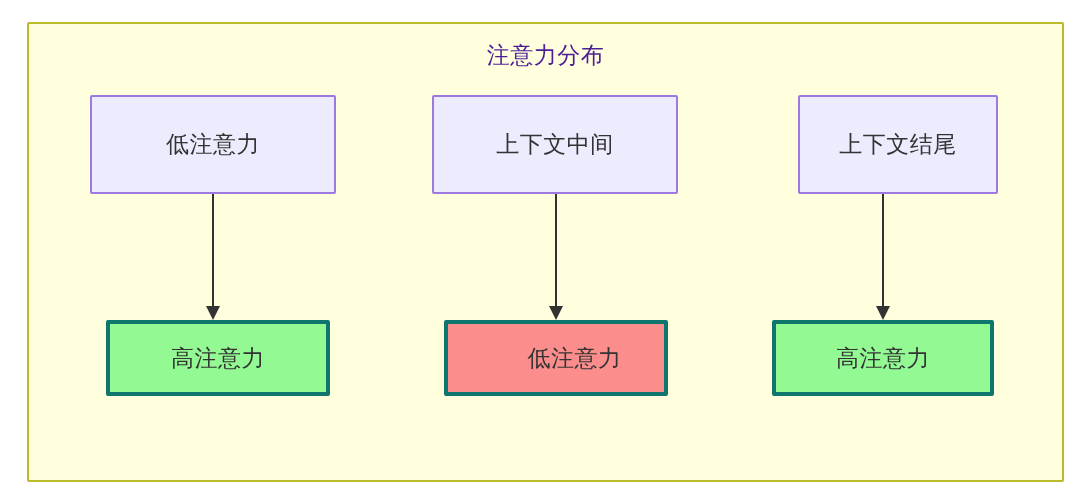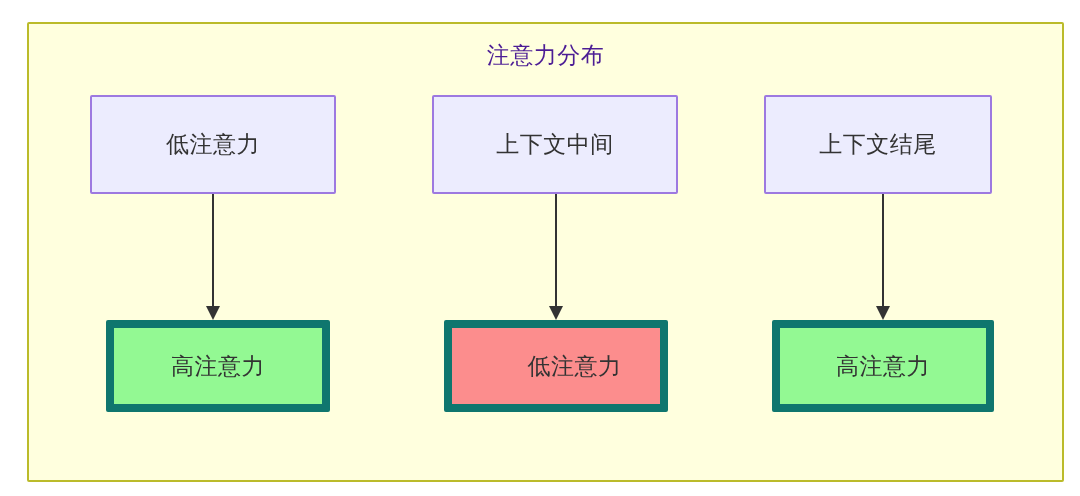--- a/index.html
+++ b/index.html
@@ -63,33 +63,33 @@
 
   .node.context {
     background: #ececfe;
     border: 2px solid #9d79e0;
     border-radius: 2px;
     height: 99px;
     top: 71px;
   }
 
   .node.attention {
-    border: 8px solid #0f766e;
+    border: 4px solid #0f766e;
     border-radius: 2px;
-    height: 92px;
+    height: 76px;
     top: 296px;
   }
 
   .node.attention.high { background: #93f993; }
   .node.attention.low  { background: #fc8d8d; }
 
   
   .col1.context    { left: 61px;  width: 246px; }
   .col2.context    { left: 403px; width: 246px; font-family: Liberation Serif, serif; }
-  .col3.context    { left: 735px; width: 228px; }
+  .col3.context    { left: 769px; width: 200px; }
 
   .col1.attention  { left: 77px;  width: 224px; }
   .col2.attention  { left: 415px; width: 224px; padding-left: 37px; }
   .col3.attention  { left: 743px; width: 222px; }
 
   
   .edge {
     position: absolute;
     top: 170px;
     height: 126px;

